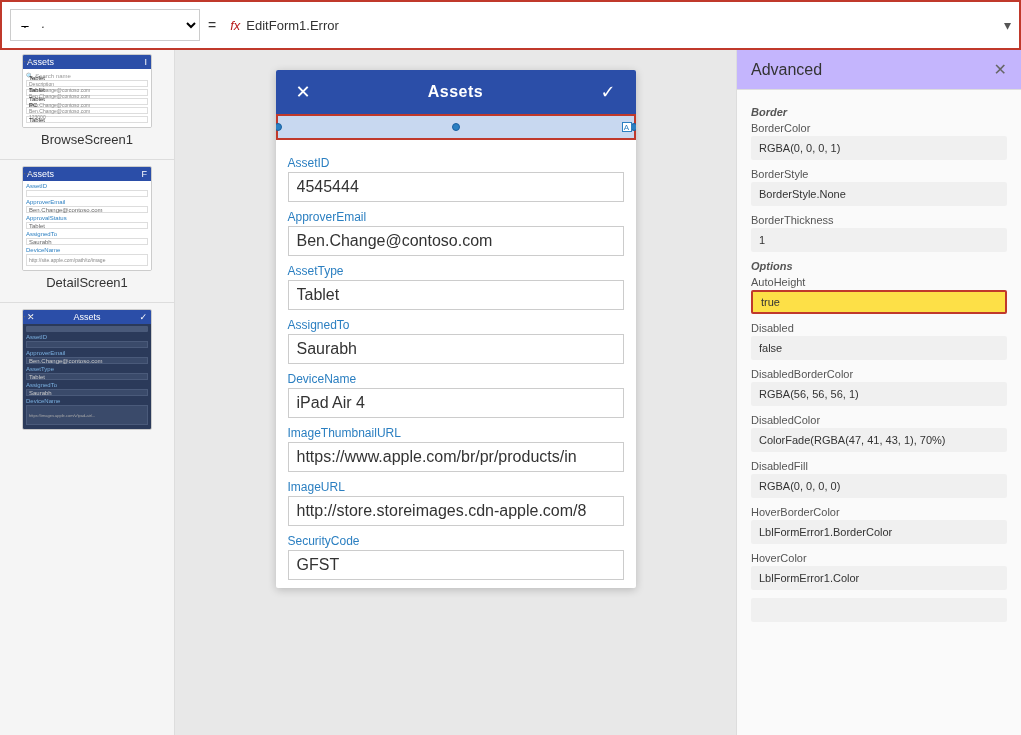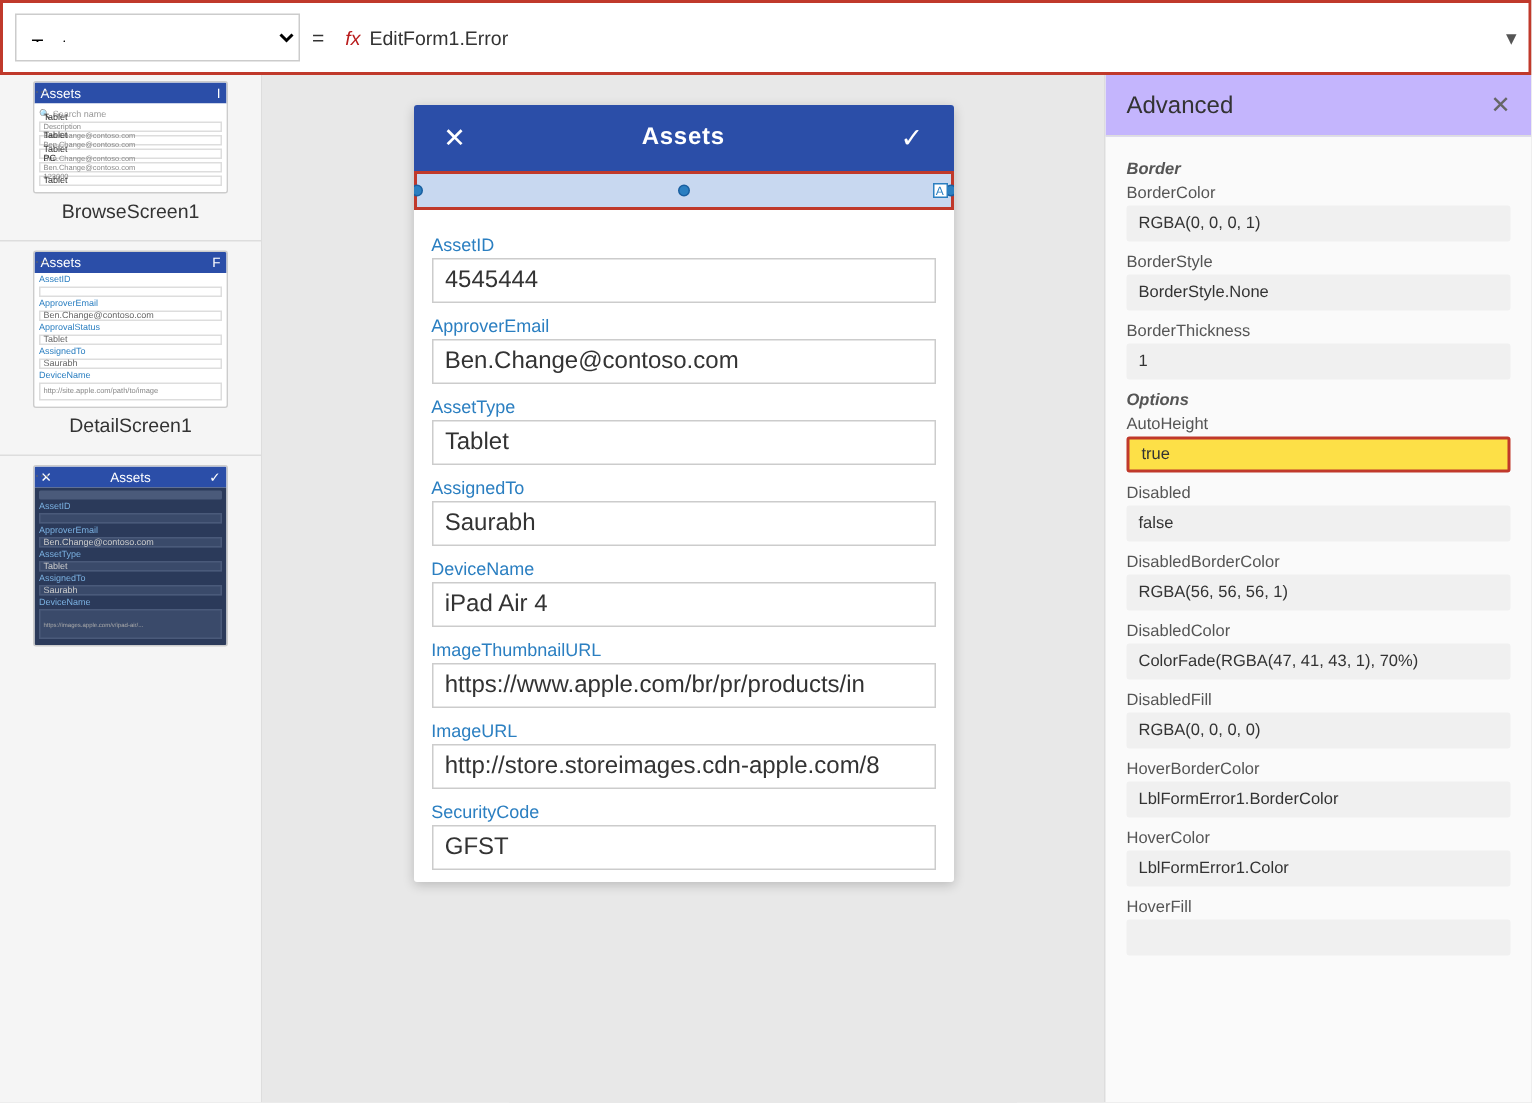--- a/index.html
+++ b/index.html
@@ -575,20 +575,19 @@
         <div class="prop-label">HoverBorderColor</div>
         <div class="prop-value">LblFormError1.BorderColor</div>
       </div>
 
       <div class="prop-row">
         <div class="prop-label">HoverColor</div>
         <div class="prop-value">LblFormError1.Color</div>
       </div>
 
       <div class="prop-row">
-        <div class="prop-label">HoverFill</div>
         <div class="prop-value"></div>
       </div>
 
     </div>
   </div>
 
 </div>
 
 </body></html>

